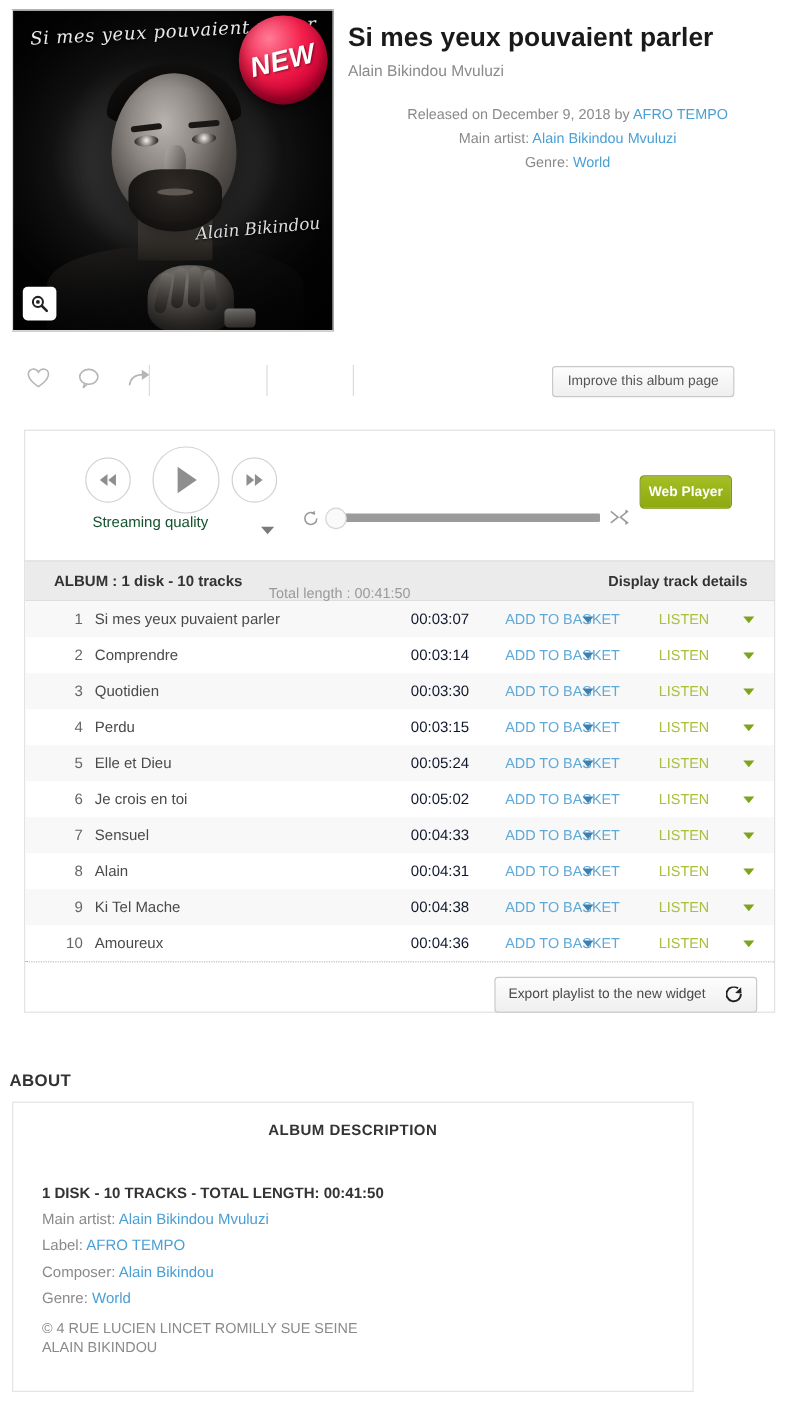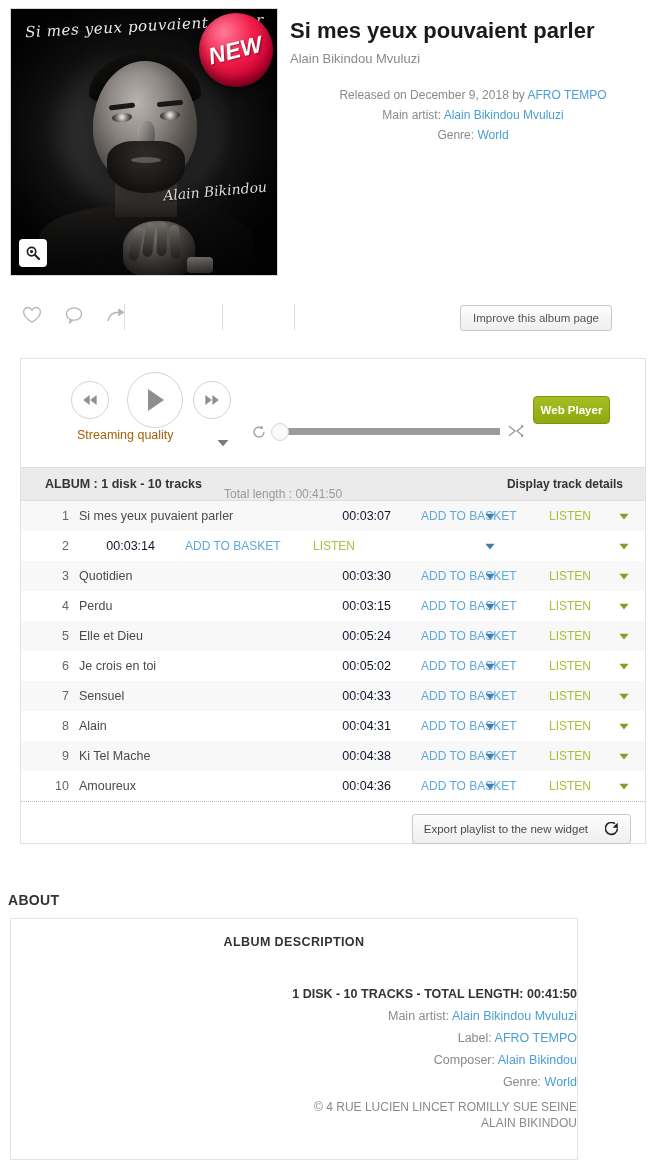--- a/index.html
+++ b/index.html
@@ -123,21 +123,21 @@
     background: #fff; border: 1px solid #e2e2e2;
   }
   .player-top { position: relative; height: 108px; }
   .ctrl {
     position: absolute; border: 1px solid #d3d3d3; border-radius: 50%;
     background: #fff; display: flex; align-items: center; justify-content: center; cursor: pointer;
   }
   .ctrl.prev { left: 50px; top: 22px; width: 38px; height: 38px; }
   .ctrl.play { left: 106px; top: 13px; width: 56px; height: 56px; }
   .ctrl.next { left: 172px; top: 22px; width: 38px; height: 38px; }
-  .stream-q { position: absolute; left: 56px; top: 69px; font-size: 12.5px; color: #a16207; cursor: pointer; }
+  .stream-q { position: absolute; left: 56px; top: 69px; font-size: 12.5px; color: #14532d; cursor: pointer; }
   .stream-caret { position: absolute; left: 196px; top: 74px; cursor: pointer; }
   .slider-wrap { position: absolute; left: 236px; top: 62px; width: 270px; height: 22px; }
   .slider-knob {
     position: absolute; left: 14px; top: 2px; width: 18px; height: 18px; border-radius: 50%;
     background: #fafafa; border: 1px solid #d6d6d6; cursor: pointer; z-index: 2;
   }
   .slider-bar { position: absolute; left: 28px; top: 7px; width: 215px; height: 7px; background: #9b9b9b; border-radius: 1px; }
   .ic-repeat { position: absolute; left: -6px; top: 3px; cursor: pointer; }
   .ic-shuffle { position: absolute; left: 250px; top: 2px; cursor: pointer; }
   .webplayer-btn {
@@ -185,21 +185,21 @@
     font-size: 14px; font-weight: bold; color: #333; letter-spacing: .3px;
   }
   .about-card {
     position: absolute; left: 10px; top: 918px; width: 568px; height: 242px;
     background: #fff; border: 1px solid #e4e4e4;
   }
   .about-title {
     margin-top: 16px; text-align: center; font-size: 12.5px; font-weight: bold;
     color: #333; letter-spacing: .4px;
   }
-  .about-body { padding: 38px 0 0 24px; text-align: right; }
+  .about-body { padding: 38px 0 0 24px; }
   .about-summary { font-size: 12.5px; font-weight: bold; color: #333; }
   .about-line { font-size: 12.5px; color: #8a8a8a; margin-top: 8px; }
   .about-copy { font-size: 12px; color: #8a8a8a; margin-top: 10px; line-height: 1.35; }
 </style>
 </head>
 <body>
 
 <div class="page">
 
   <div class="top">
@@ -345,20 +345,21 @@
           <span class="tr-listen">LISTEN</span>
           <span class="caret-b"><svg width="10" height="7" viewBox="0 0 10 7">
               <path d="M0.4 0.8 L9.6 0.8 L5 6.4 Z" fill="#3f7fae"></path>
             </svg></span>
           <span class="caret-l"><svg width="10" height="7" viewBox="0 0 10 7">
               <path d="M0.4 0.8 L9.6 0.8 L5 6.4 Z" fill="#7da31f"></path>
             </svg></span>
         </div>
         <div class="track-row">
           <span class="tr-num">2</span>
+          <span class="tr-title">Comprendre</span>
           <span class="tr-dur">00:03:14</span>
           <span class="tr-basket">ADD TO BASKET</span>
           <span class="tr-listen">LISTEN</span>
           <span class="caret-b"><svg width="10" height="7" viewBox="0 0 10 7">
               <path d="M0.4 0.8 L9.6 0.8 L5 6.4 Z" fill="#3f7fae"></path>
             </svg></span>
           <span class="caret-l"><svg width="10" height="7" viewBox="0 0 10 7">
               <path d="M0.4 0.8 L9.6 0.8 L5 6.4 Z" fill="#7da31f"></path>
             </svg></span>
         </div>

